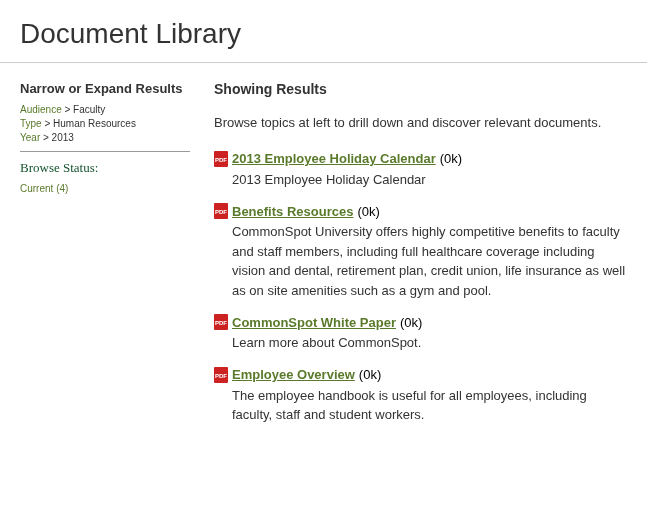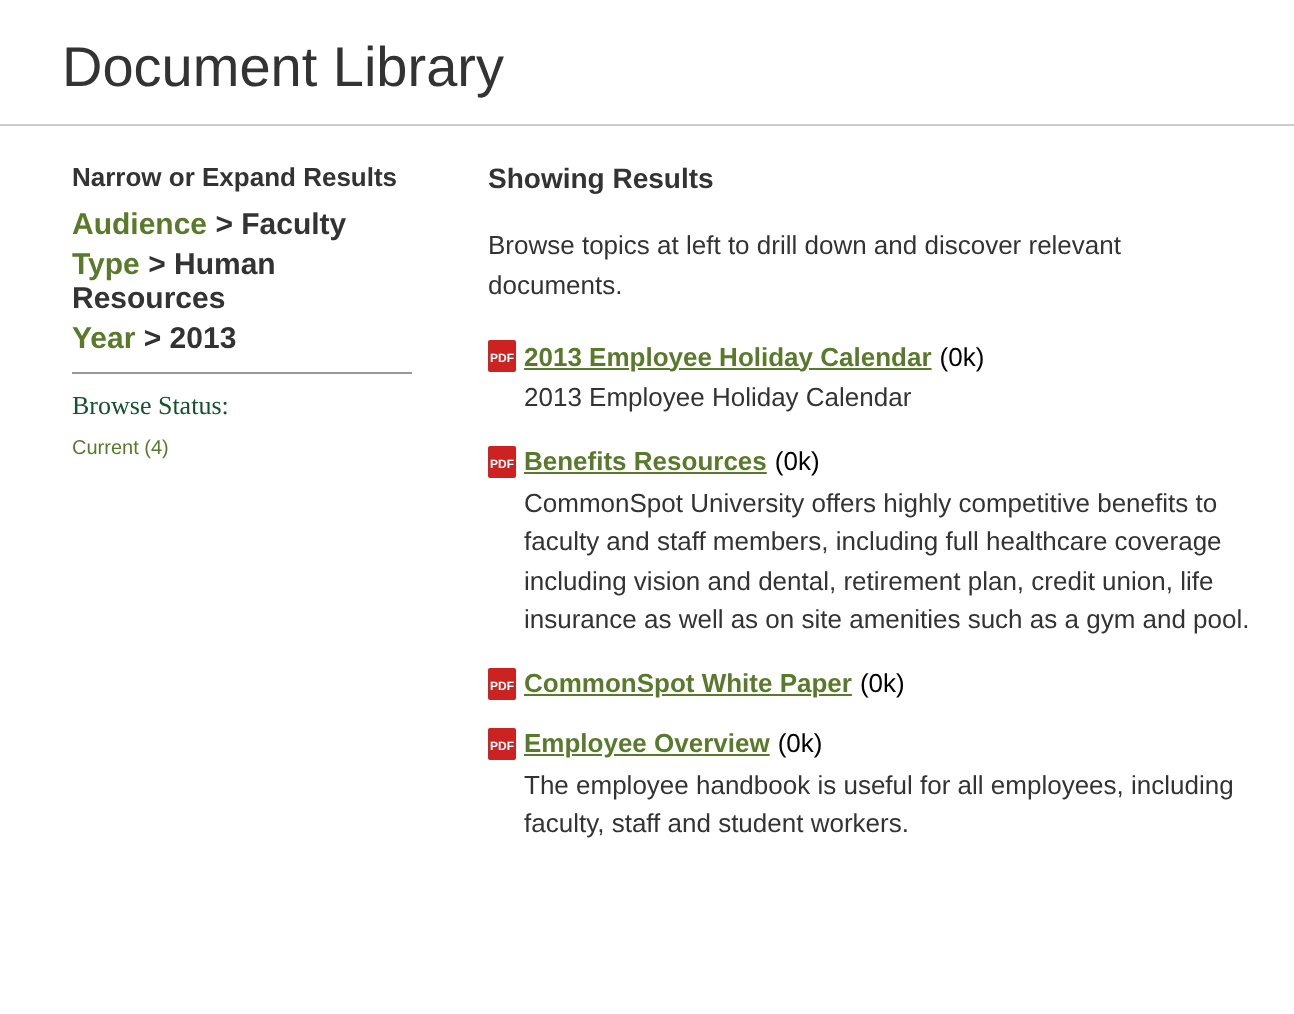--- a/index.html
+++ b/index.html
@@ -8,49 +8,48 @@
       font-size: 13px;
       color: #333;
       background: #fff;
       width: 647px;
       min-height: 507px;
     }
     .page-wrapper {
       padding: 0;
     }
     .header-section {
-      padding: 18px 20px 12px 31px;
+      padding: 18px 20px 12px 20px;
       border-bottom: 1px solid #ccc;
     }
     .page-title {
       font-size: 28px;
       font-weight: normal;
       color: #333;
     }
     .content-area {
       display: flex;
-      padding: 18px 10px 10px 26px;
-      gap: 18px;
+      padding: 18px 10px 10px 10px;
+      gap: 4px;
     }
     .sidebar {
       width: 190px;
       flex-shrink: 0;
       padding: 0 10px 0 10px;
     }
     .sidebar-heading {
       font-weight: bold;
       font-size: 13px;
       color: #333;
       margin-bottom: 8px;
     }
     .sidebar-filter-item {
       margin-bottom: 3px;
-      font-size: 15px;
-      color: #333;
-      font-weight: bold;
+      font-size: 10px;
+      color: #333;
     }
     .sidebar-filter-item a {
       color: #5a7a2b;
       text-decoration: none;
     }
     .sidebar-divider {
       border: none;
       border-top: 1px solid #999;
       margin: 8px 0;
     }
@@ -178,20 +177,21 @@
 
       <div class="doc-item">
         <div class="doc-title-row">
           <svg class="pdf-icon" viewBox="0 0 14 16" xmlns="http://www.w3.org/2000/svg">
             <rect x="0" y="0" width="14" height="16" rx="1" fill="#cc2222"></rect>
             <text x="1" y="11" font-size="6" fill="white" font-family="Arial" font-weight="bold">PDF</text>
           </svg>
           <a class="doc-link" href="#">CommonSpot White Paper</a>
           <span class="doc-size">(0k)</span>
         </div>
+        <div class="doc-description">Learn more about CommonSpot.</div>
       </div>
 
       <div class="doc-item">
         <div class="doc-title-row">
           <svg class="pdf-icon" viewBox="0 0 14 16" xmlns="http://www.w3.org/2000/svg">
             <rect x="0" y="0" width="14" height="16" rx="1" fill="#cc2222"></rect>
             <text x="1" y="11" font-size="6" fill="white" font-family="Arial" font-weight="bold">PDF</text>
           </svg>
           <a class="doc-link" href="#">Employee Overview</a>
           <span class="doc-size">(0k)</span>

